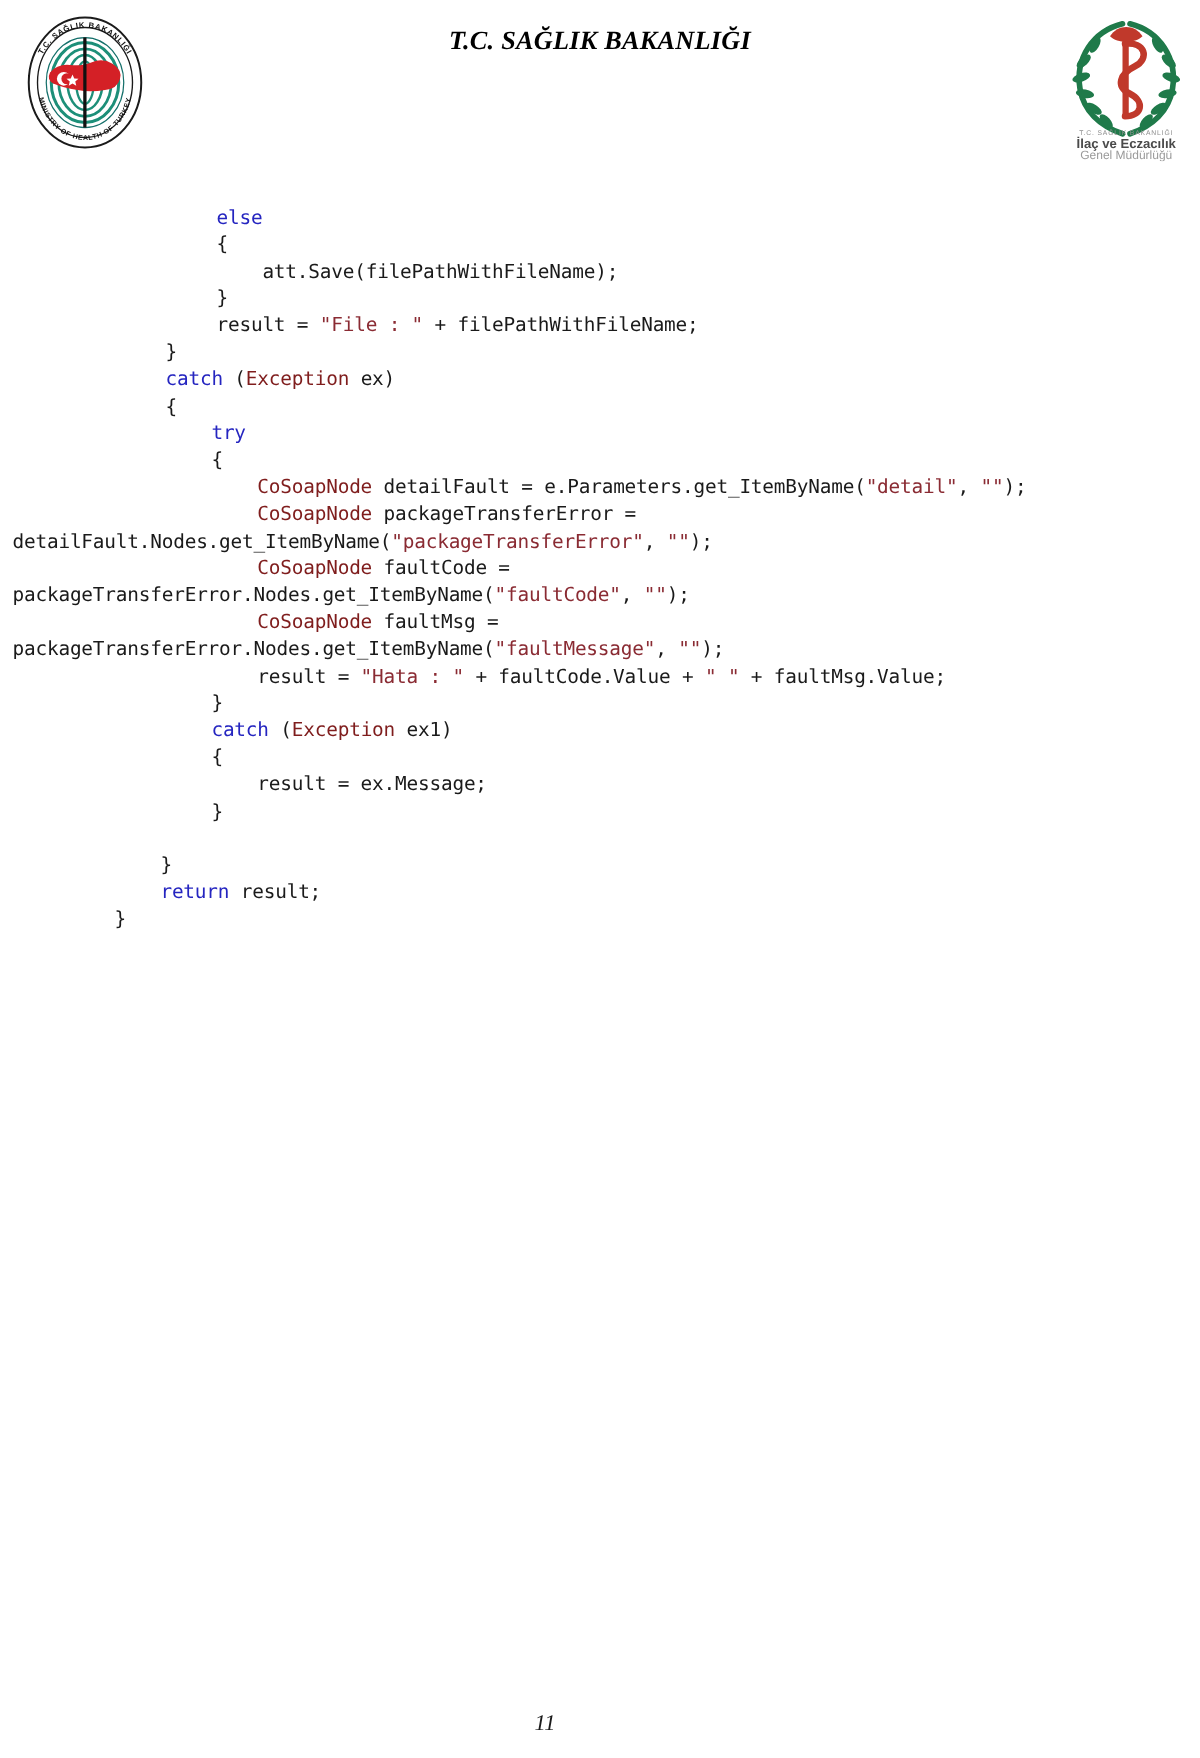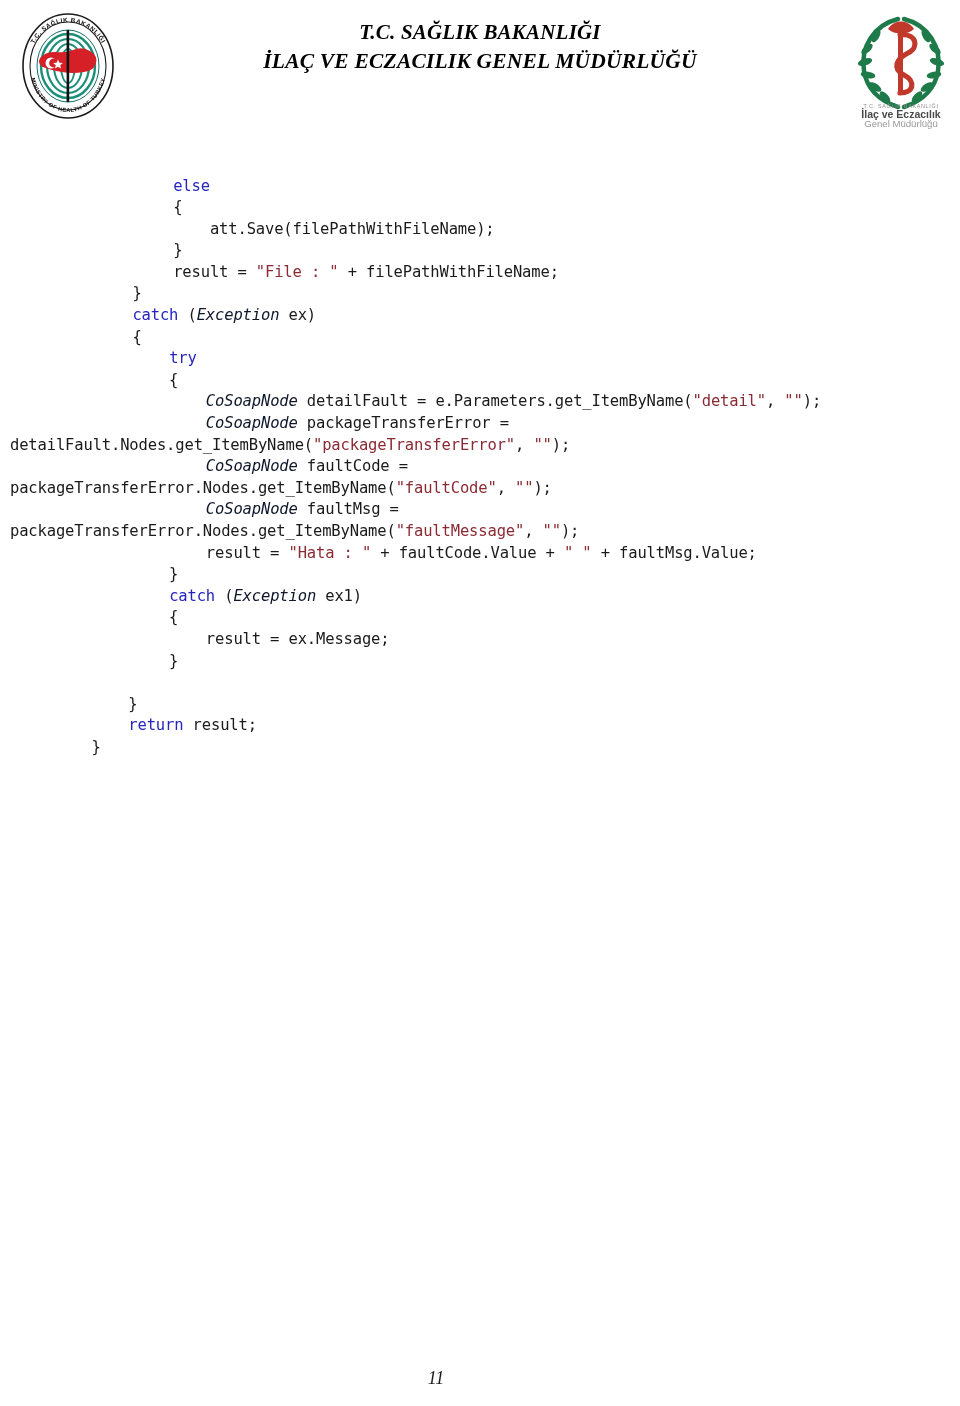--- a/index.html
+++ b/index.html
@@ -57,40 +57,40 @@
   }
   .header-title .line2 {
     display: block;
     font-size: 21.5px;
   }
 
   
   .code-block {
     position: absolute;
     left: 0;
-    top: 160px;
+    top: 148px;
     width: 831px;
     font-family: "DejaVu Sans Mono", "Liberation Mono", monospace;
     font-size: 15.5px;
     line-height: 21.6px;
     white-space: pre;
     color: #1a1a1a;
     letter-spacing: -0.15px;
   }
   .code-line {
     display: block;
     height: 21.6px;
     padding-left: 10px;
   }
   .code-line.blank {
     height: 21.6px;
   }
 
   .tok-kw   { color: #2525c0; }
-  .tok-type { color: #0f172a; font-style: italic; }
+  .tok-type { color: #7f1d1d; }
   .tok-str  { color: #8a2b33; }
   .tok-plain{ color: #1a1a1a; }
 
   
   .page-footer {
     position: absolute;
     left: 0;
     top: 1368px;
     width: 872px;
     text-align: center;
@@ -135,21 +135,20 @@
         <textPath href="#arcTop" startOffset="50%" text-anchor="middle">T.C. SAĞLIK BAKANLIĞI</textPath>
       </text>
       <text font-family="'Liberation Sans', sans-serif" font-size="5.6" font-weight="bold" fill="#111111" letter-spacing="0.5">
         <textPath href="#arcBot" startOffset="50%" text-anchor="middle">MINISTRY OF HEALTH OF TURKEY</textPath>
       </text>
     </svg>
   </div>
 
   <div class="header-title">
     <span>T.C. SAĞLIK BAKANLIĞI</span>
-    <span class="line2">İLAÇ VE ECZACILIK GENEL MÜDÜRLÜĞÜ</span>
   </div>
 
   <div class="logo-right">
     <svg viewBox="0 0 110 124" width="110" height="124" aria-hidden="true">
 
       <path d="M52 14 C28 20 14 42 18 66 C21 84 34 96 52 102" fill="none" stroke="#1f7a4a" stroke-width="4.5" stroke-linecap="round"></path>
       <path d="M58 14 C82 20 96 42 92 66 C89 84 76 96 58 102" fill="none" stroke="#1f7a4a" stroke-width="4.5" stroke-linecap="round"></path>
       <g fill="#1f7a4a">
         <ellipse cx="21" cy="44" rx="7" ry="3.4" transform="rotate(-42 21 44)"></ellipse>
         <ellipse cx="19" cy="57" rx="7.4" ry="3.4" transform="rotate(-18 19 57)"></ellipse>

